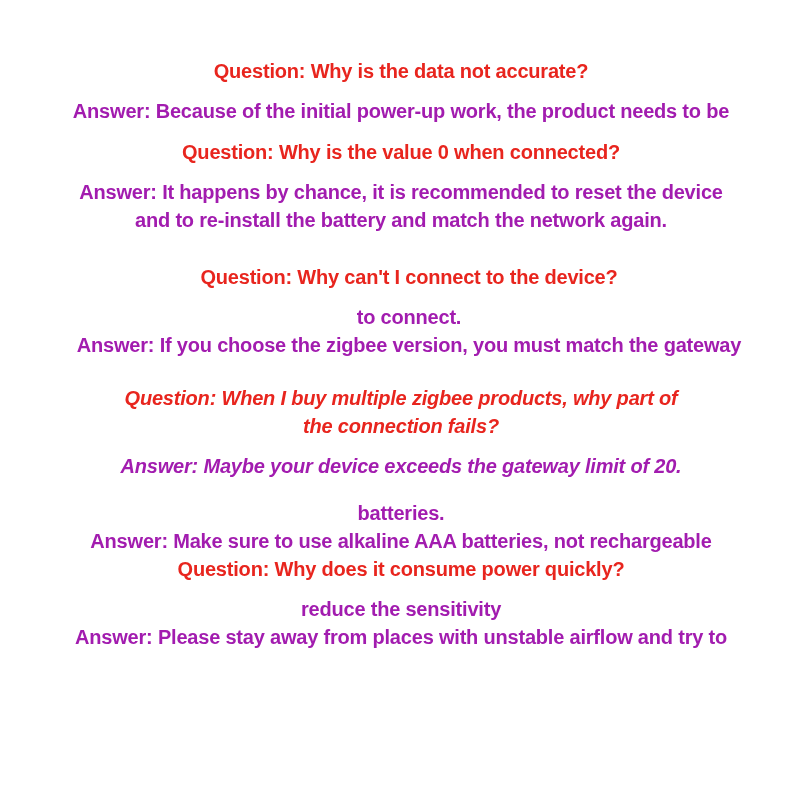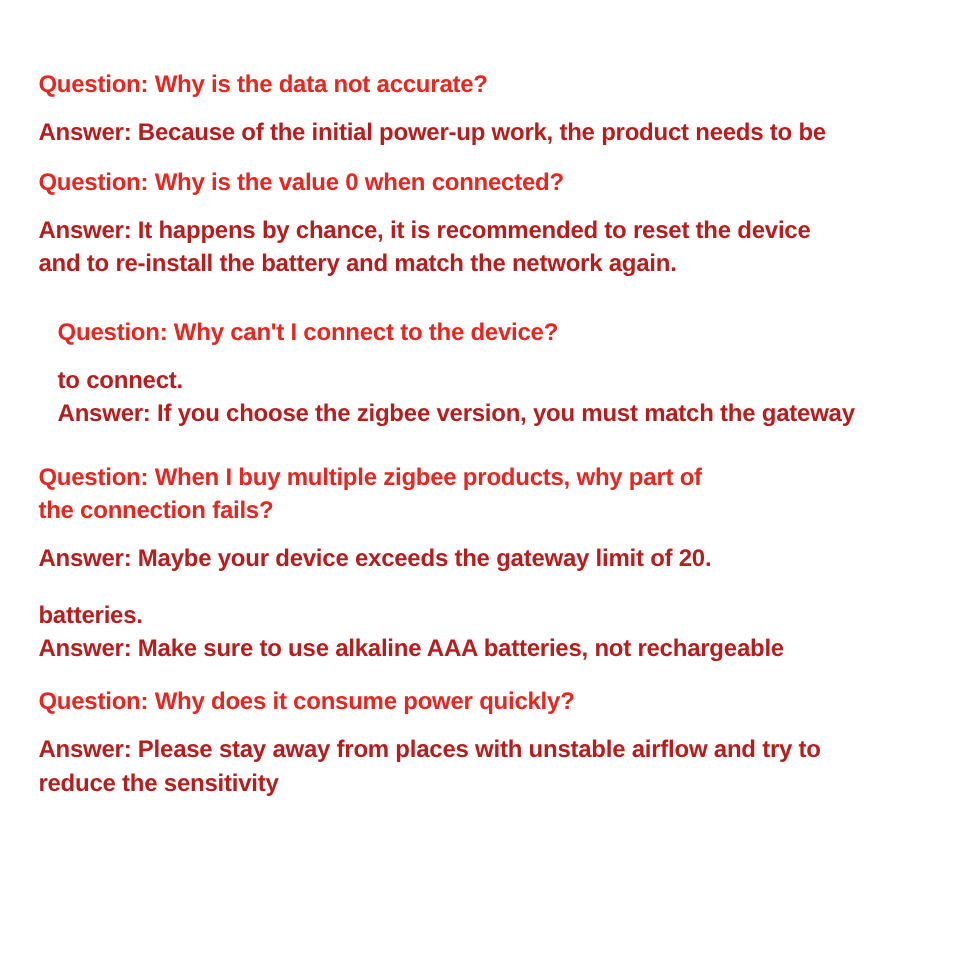--- a/index.html
+++ b/index.html
@@ -14,32 +14,32 @@
     box-sizing: border-box;
     width: 800px;
     height: 800px;
     padding: 57px 30px 0 32px;
     font-family: "Liberation Sans", sans-serif;
     font-size: 20px;
     font-weight: 600;
     line-height: 28px;
     letter-spacing: -0.2px;
   }
-  .faq-section { margin: 0; }
+  .faq-section { margin: 0; text-align: center; }
   .faq-section.s2 { margin-top: 13px; }
   .faq-section.s3 { margin-top: 29px; margin-left: 16px; }
-  .faq-section.s4 { margin-top: 25px; }
+  .faq-section.s4 { margin-top: 25px; font-style: italic; }
   .faq-section.s5 { margin-top: 19px; }
-  .faq-section.s6 { margin-top: 16px; }
+  .faq-section.s6 { }
   .question-block {
     color: #e8251e;
     margin-bottom: 12px;
   }
   .answer-block {
-    color: #b91c1c;
+    color: #a21caf;
   }
   .line {
     white-space: nowrap;
   }
 </style>
 </head>
 <body>
 
 <div class="faq-page">
 
@@ -87,18 +87,18 @@
       <div class="line">batteries.</div>
       <div class="line">Answer: Make sure to use alkaline AAA batteries, not rechargeable</div>
     </div>
   </div>
 
   <div class="faq-section s6">
     <div class="question-block">
       <div class="line">Question: Why does it consume power quickly?</div>
     </div>
     <div class="answer-block">
+      <div class="line">reduce the sensitivity</div>
       <div class="line">Answer: Please stay away from places with unstable airflow and try to</div>
-      <div class="line">reduce the sensitivity</div>
     </div>
   </div>
 
 </div>
 
 </body></html>

